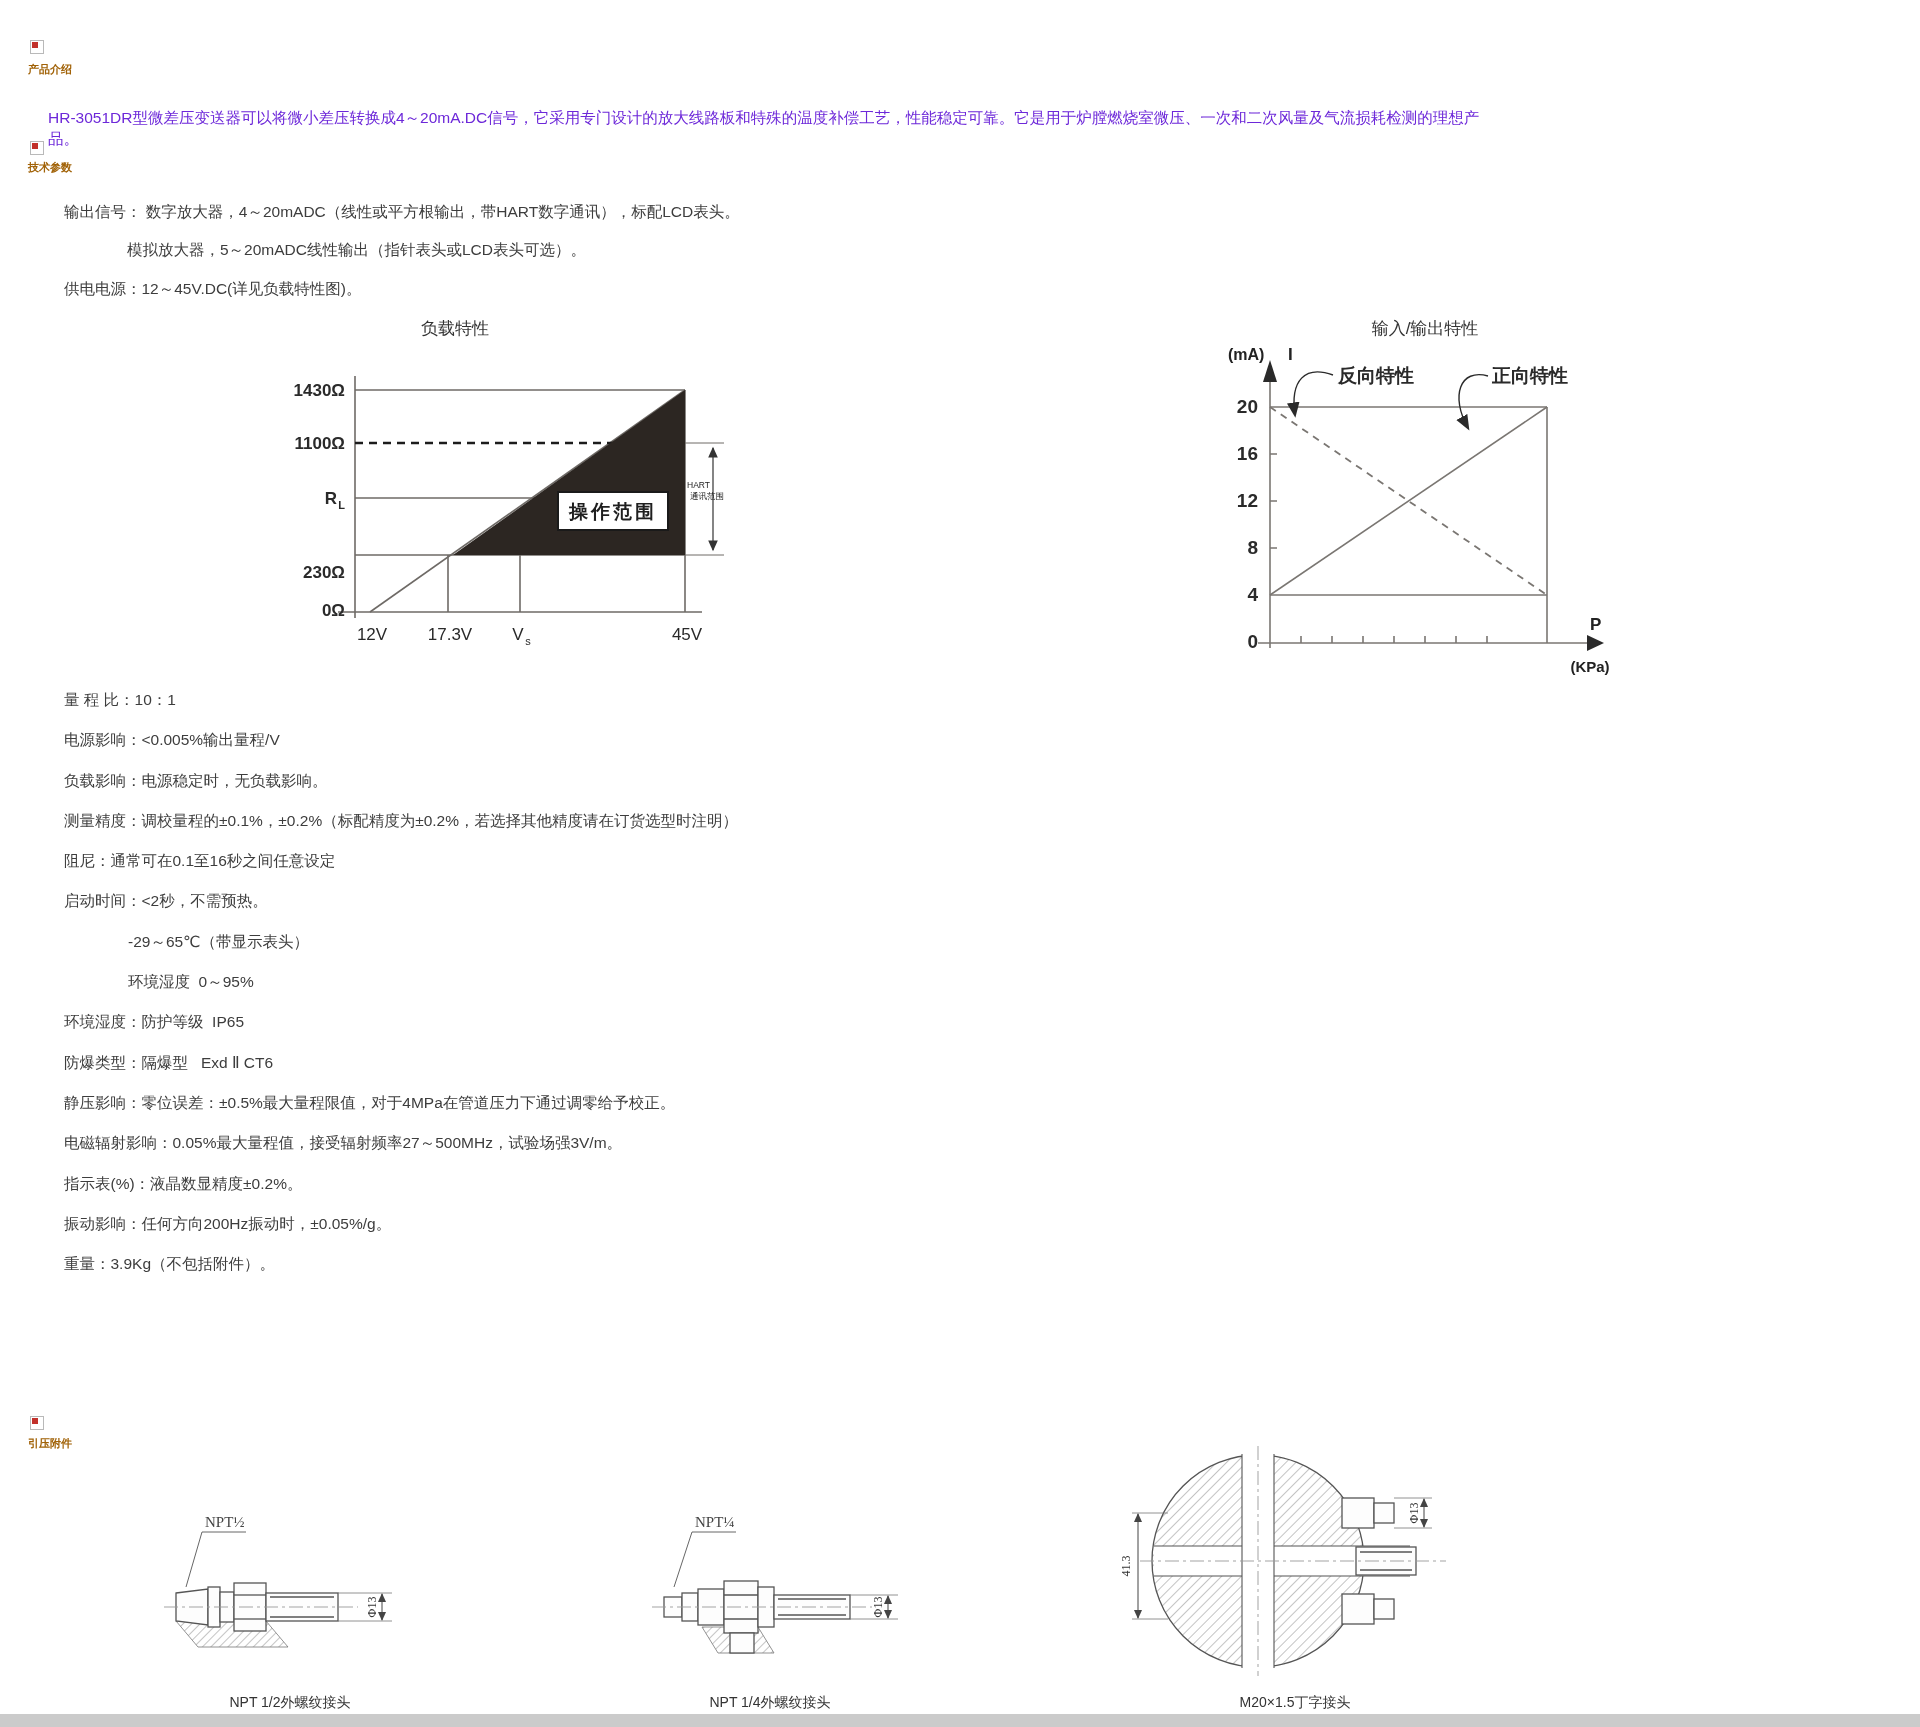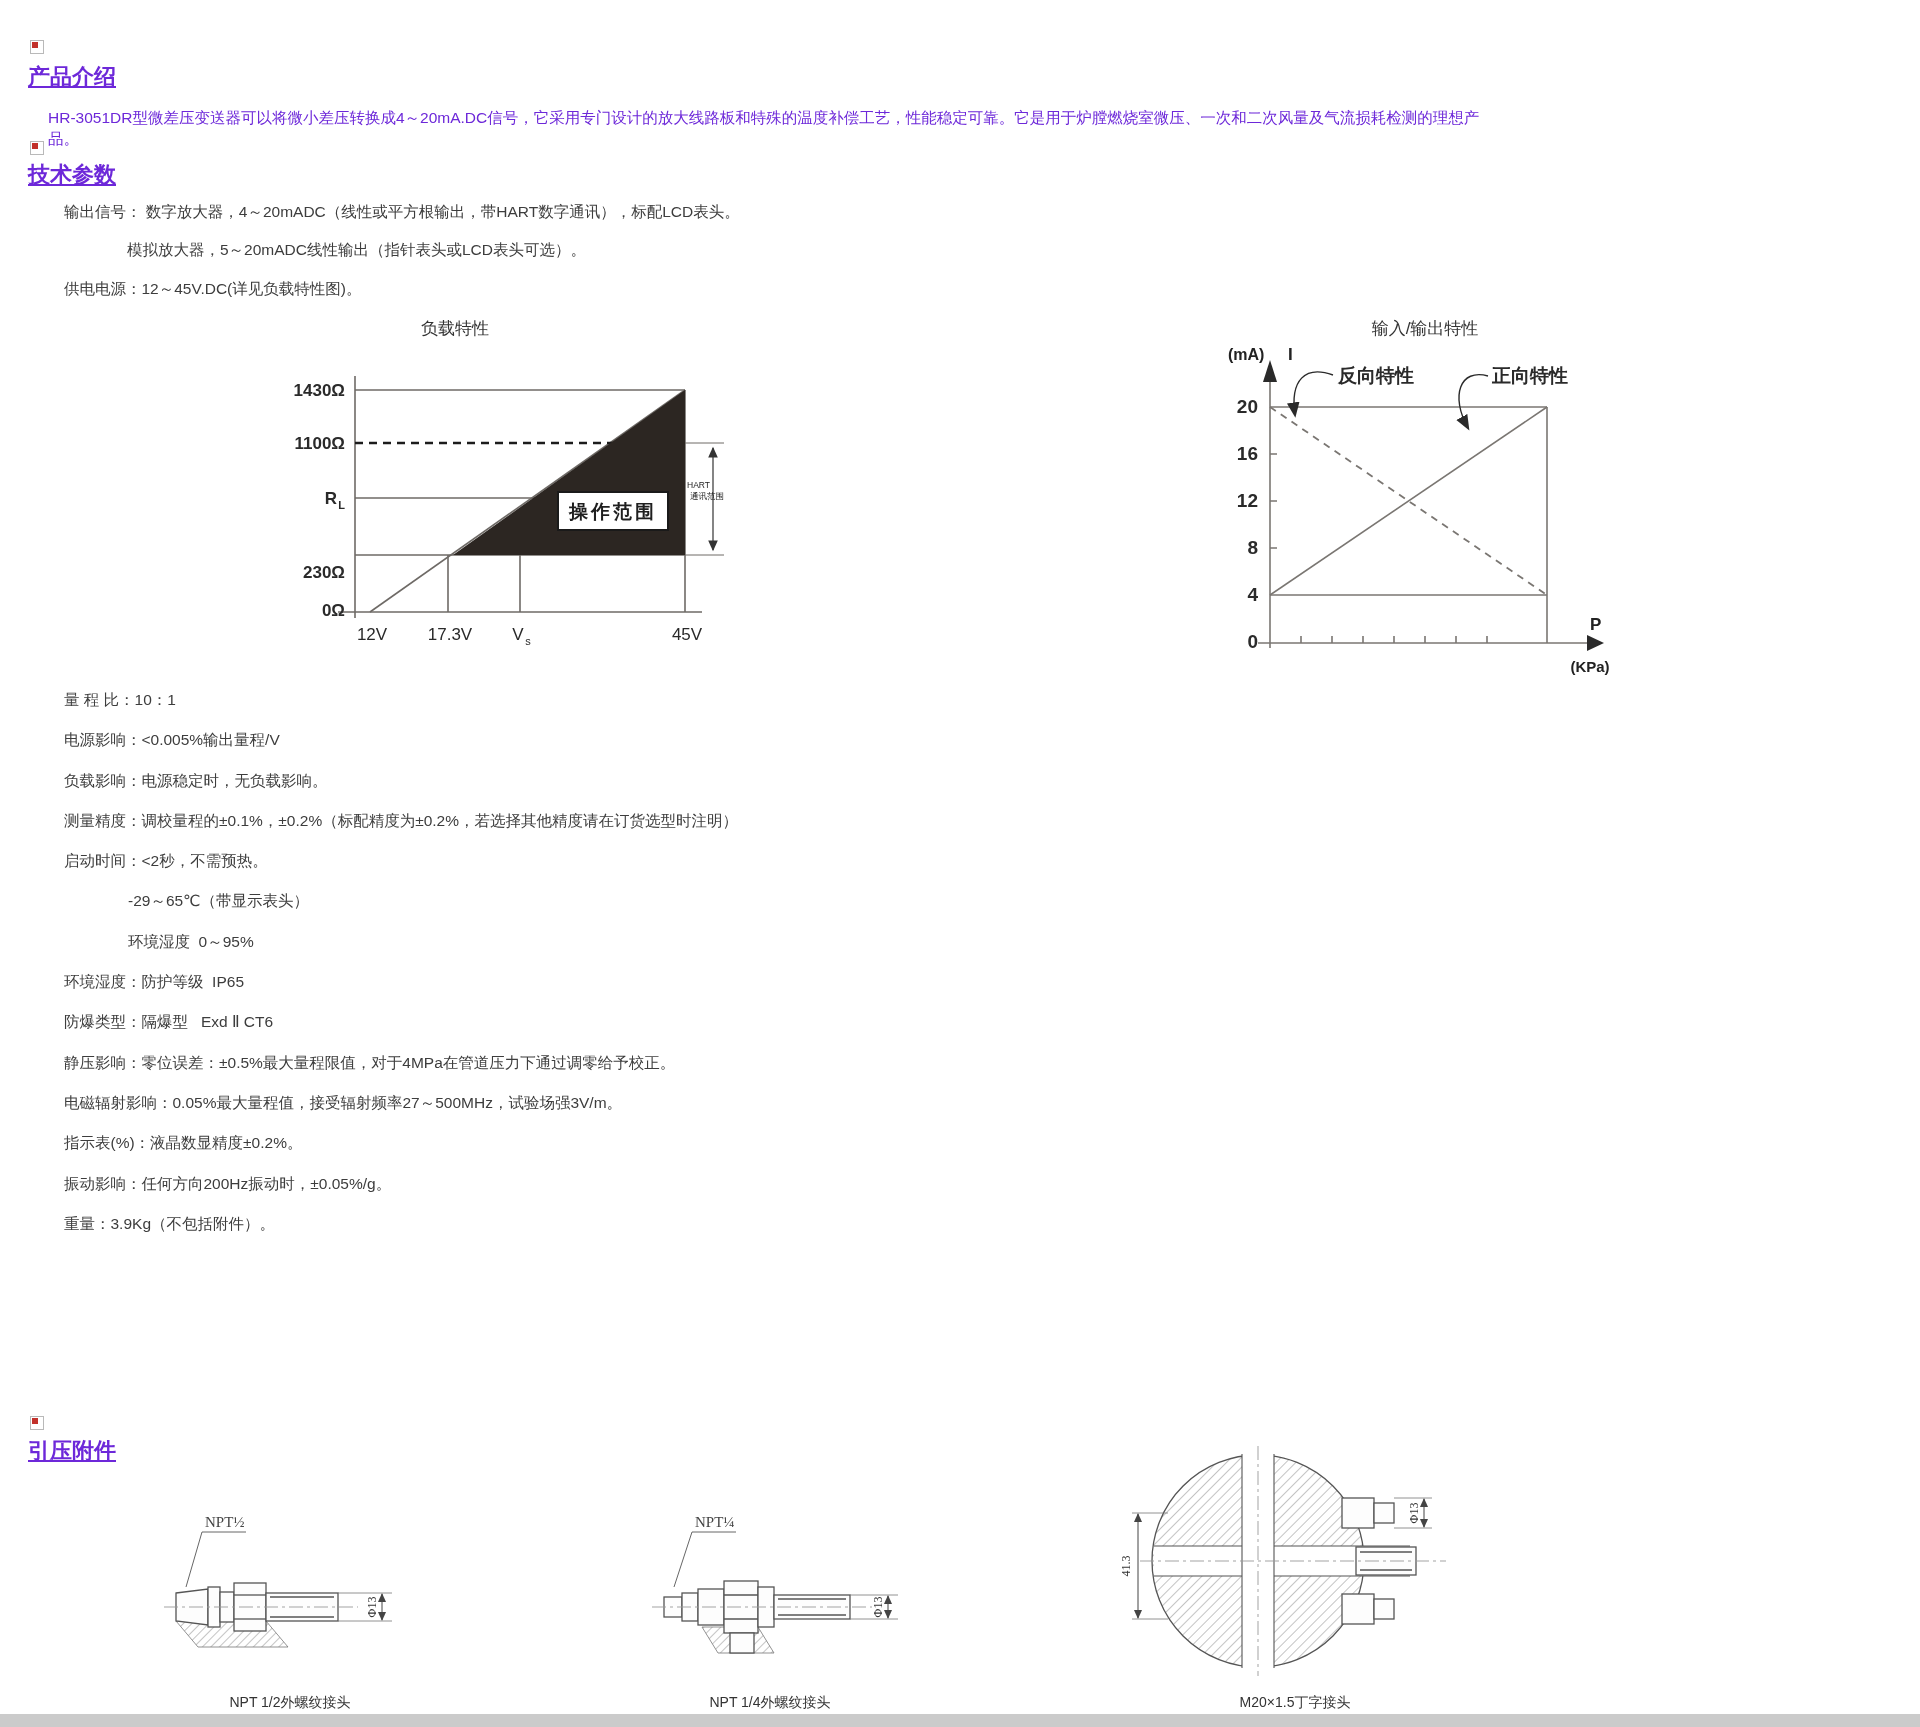--- a/index.html
+++ b/index.html
@@ -1,19 +1,19 @@
 <!DOCTYPE html>
 <html><head>
 <meta charset="utf-8">
 <style>
   html,body{margin:0;padding:0;background:#fff;}
   #page{position:relative;width:1920px;height:1727px;background:#ffffff;overflow:hidden;
         font-family:"Liberation Sans","DejaVu Sans",sans-serif;color:#3a3a3a;}
   .abs{position:absolute;}
-  .h2{font-size:22px;font-weight:bold;color:#6d28d9;text-decoration:underline;}
+  .h2{font-size:11px;font-weight:bold;color:#a16207;}
   .body-txt{font-size:15.5px;color:#6d28d9;}
   .spec{white-space:pre;font-size:15.5px;color:#3d3d3d;height:40.3px;line-height:40.3px;}
   .spec.ind{padding-left:64px;}
   .tech-line{white-space:pre;font-size:15.5px;color:#3d3d3d;}
   .brk{width:12px;height:12px;border:1px solid #b9b9b9;background:#fff;position:absolute;}
   .brk::before{content:"";position:absolute;left:1px;top:1px;width:6px;height:6px;background:#c2312b;}
   .caption{font-size:14px;color:#333;text-align:center;}
   svg text{font-family:"Liberation Sans","DejaVu Sans",sans-serif;}
   .serifTick{font-family:"Liberation Serif","DejaVu Serif",serif;}
   .bar{position:absolute;left:0;top:1714px;width:1920px;height:13px;background:#cbcbcb;}
@@ -133,20 +133,21 @@
       <text x="292" y="64" font-size="19" font-weight="bold" fill="#2a2a2a">正向特性</text>
       <path d="M288,58 C260,50 250,78 268,110" stroke="#2a2a2a" stroke-width="1.4" fill="none" marker-end="url(#ioArrow)"></path>
     </g>
   </svg>
 
   <div class="abs" style="left:64px;top:680px">
     <div class="spec">量 程 比：10：1</div>
     <div class="spec">电源影响：&lt;0.005%输出量程/V</div>
     <div class="spec">负载影响：电源稳定时，无负载影响。</div>
     <div class="spec">测量精度：调校量程的±0.1%，±0.2%（标配精度为±0.2%，若选择其他精度请在订货选型时注明）</div>
+    <div class="spec">阻尼：通常可在0.1至16秒之间任意设定</div>
     <div class="spec">启动时间：&lt;2秒，不需预热。</div>
     <div class="spec ind">-29～65℃（带显示表头）</div>
     <div class="spec ind">环境湿度  0～95%</div>
     <div class="spec">环境湿度：防护等级  IP65</div>
     <div class="spec">防爆类型：隔爆型   Exd Ⅱ CT6</div>
     <div class="spec">静压影响：零位误差：±0.5%最大量程限值，对于4MPa在管道压力下通过调零给予校正。</div>
     <div class="spec">电磁辐射影响：0.05%最大量程值，接受辐射频率27～500MHz，试验场强3V/m。</div>
     <div class="spec">指示表(%)：液晶数显精度±0.2%。</div>
     <div class="spec">振动影响：任何方向200Hz振动时，±0.05%/g。</div>
     <div class="spec">重量：3.9Kg（不包括附件）。</div>

